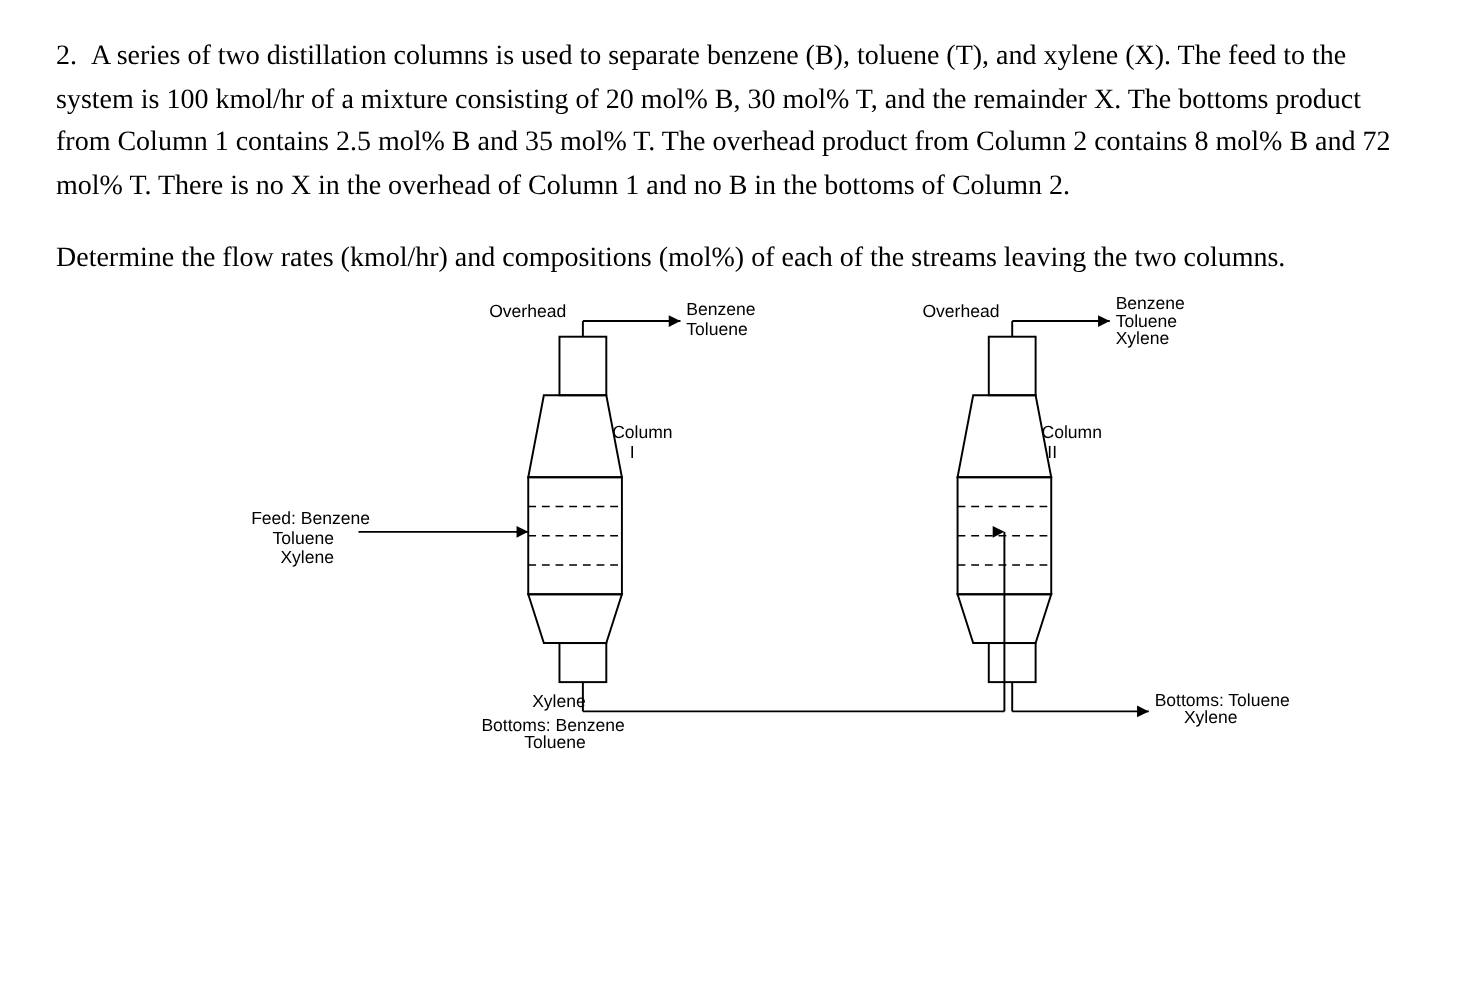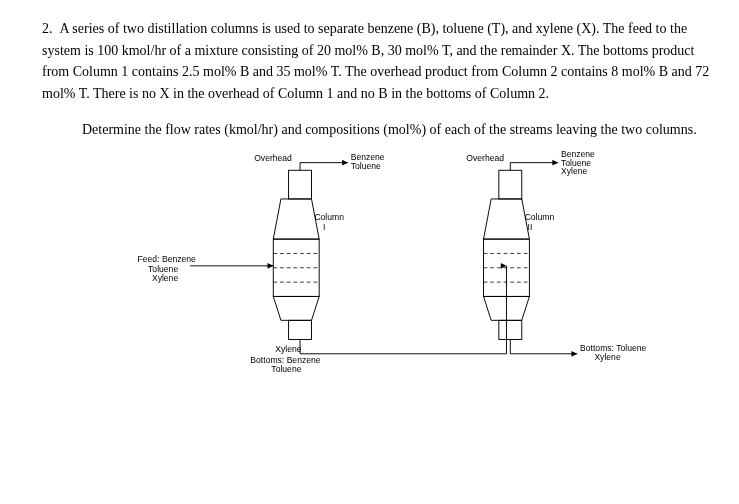--- a/index.html
+++ b/index.html
@@ -6,34 +6,33 @@
     body {
       width: 739px;
       height: 504px;
       background: #fff;
       font-family: "Times New Roman", Times, serif;
       font-size: 14px;
       color: #000;
       overflow: hidden;
     }
     .page {
-      padding: 18px 28px 10px 42px;
+      padding: 18px 28px 10px 28px;
       position: relative;
     }
     .problem-text {
       line-height: 1.55;
       margin-bottom: 14px;
     }
     .problem-number {
       font-size: 14px;
     }
     .determine-text {
       margin-top: 10px;
       line-height: 1.55;
-      margin-left: 40px;
     }
     .diagram-area {
       position: relative;
       width: 100%;
       height: 230px;
       margin-top: 8px;
     }
     svg.diagram {
       position: absolute;
       top: 0; left: 0;

